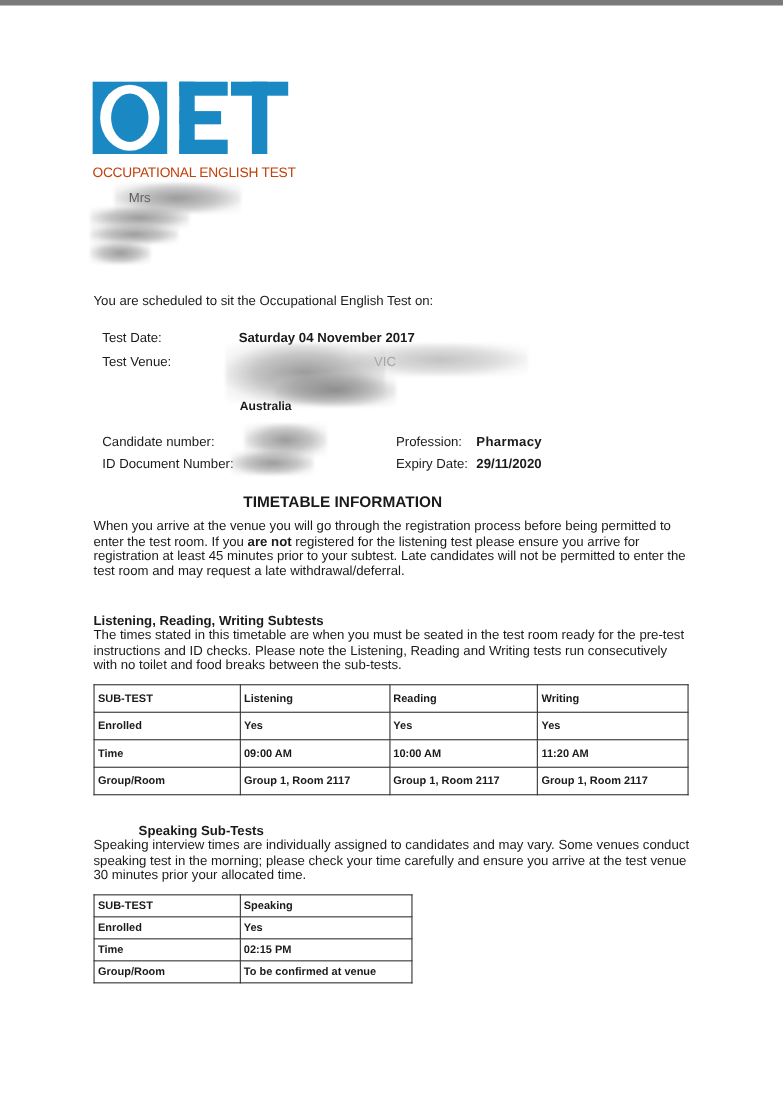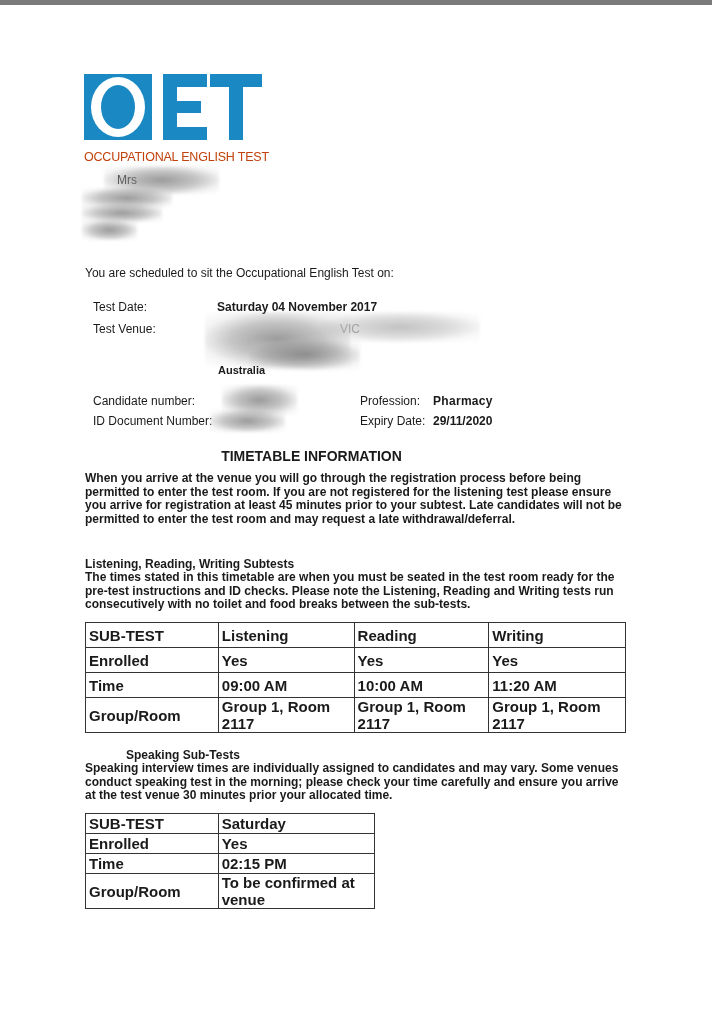--- a/index.html
+++ b/index.html
@@ -6,22 +6,22 @@
   body { width: 712px; height: 1011px; background: #ffffff; position: relative; overflow: hidden;
          font-family: "Liberation Sans", sans-serif; color: #1a1a1a; }
   .topbar { position: absolute; left: 0; top: 0; width: 712px; height: 5px; background: #7a7a7a; }
   .logo { position: absolute; left: 84px; top: 74px; }
   .logo-sub { position: absolute; left: 84px; top: 150px; font-size: 12.5px; color: #c2410c; letter-spacing: -0.2px; white-space: nowrap; }
   .addr { position: absolute; left: 84px; font-size: 12px; color: #222; }
   .blur { position: absolute; background: radial-gradient(ellipse at center, rgba(120,120,120,0.75) 0%, rgba(150,150,150,0.55) 45%, rgba(200,200,200,0.2) 75%, rgba(255,255,255,0) 100%); filter: blur(1.5px); }
   .txt { position: absolute; font-size: 12px; white-space: nowrap; }
   .b { font-weight: bold; }
   .heading { position: absolute; left: 0; width: 623px; text-align: center; top: 448px; font-size: 14px; font-weight: bold; }
-  .para { position: absolute; left: 85px; width: 545px; font-size: 12px; line-height: 13.6px; font-weight: bold; }
-  table.tt { position: absolute; border-collapse: collapse; font-size: 15px; font-weight: bold; }
+  .para { position: absolute; left: 85px; width: 545px; font-size: 12px; line-height: 13.6px; }
+  table.tt { position: absolute; border-collapse: collapse; font-size: 10px; font-weight: bold; }
   table.tt td { border: 1px solid #333; padding: 0 3px; vertical-align: middle; }
 </style>
 </head>
 <body>
 
 <div class="topbar"></div>
 
 <div class="logo">
   <svg width="180" height="68" viewBox="0 0 180 68">
     <rect x="0" y="0" width="68" height="66" fill="#1a88c2"></rect>
@@ -112,21 +112,21 @@
 <div class="para" style="top:762px; width:545px;">Speaking interview times are individually assigned to candidates and may vary. Some venues conduct speaking test in the morning; please check your time carefully and ensure you arrive at the test venue 30 minutes prior your allocated time.</div>
 
 <table class="tt" id="sp-table" style="left:85px; top:813px; width:290px;">
   <colgroup>
       <col style="width:133px">
       <col style="width:157px">
     </colgroup>
   <tbody>
       <tr style="height: 20px;">
         <td style="font-weight: bold;">SUB-TEST</td>
-        <td style="font-weight: bold;">Saturday</td>
+        <td style="font-weight: bold;">Speaking</td>
       </tr>
       <tr style="height: 20px;">
         <td>Enrolled</td>
         <td>Yes</td>
       </tr>
       <tr style="height: 20px;">
         <td>Time</td>
         <td>02:15 PM</td>
       </tr>
       <tr style="height: 20px;">

